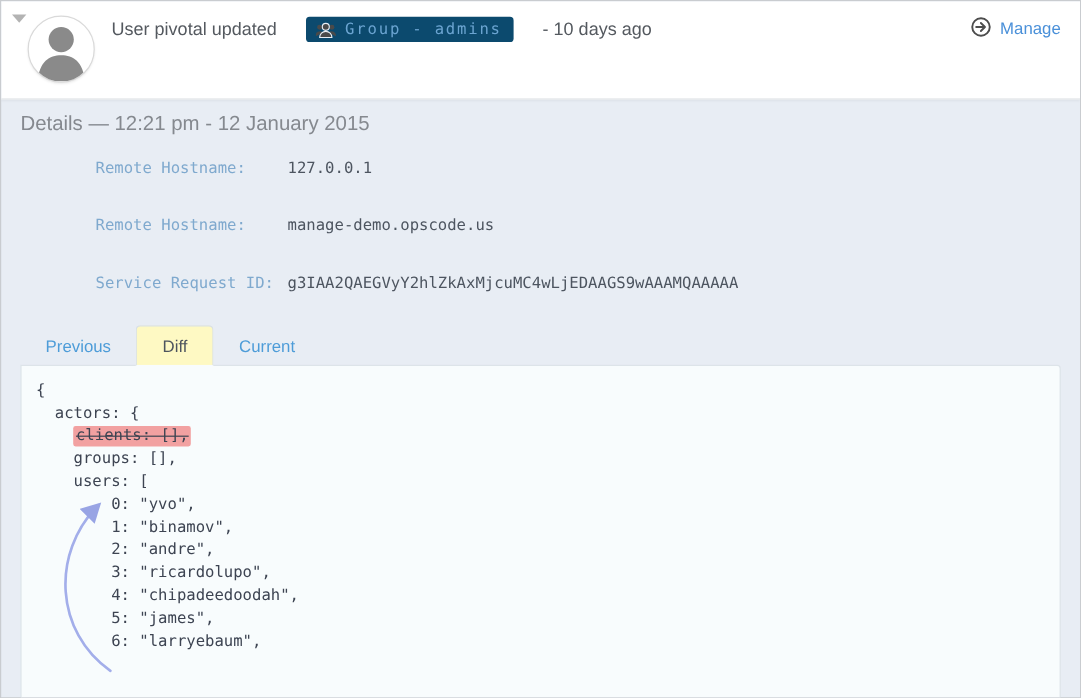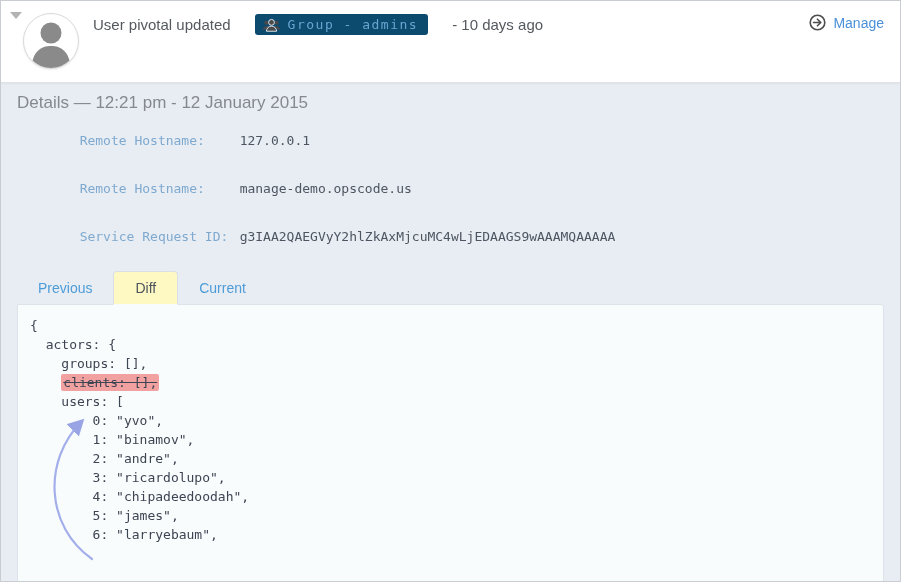--- a/index.html
+++ b/index.html
@@ -201,22 +201,22 @@
         <defs>
           <marker id="ah" markerWidth="9" markerHeight="9" refX="6" refY="4" orient="auto">
             <path d="M0,0 L7.5,4 L0,8 Z" fill="#8e9be2"></path>
           </marker>
         </defs>
         <path d="M74,254 C28,222 24,156 64,116" fill="none" stroke="#9aa6e8" stroke-width="2.2" stroke-linecap="round" marker-end="url(#ah)" opacity="0.9"></path>
       </svg>
 
       <div class="cl"><span>{</span></div>
       <div class="cl"><span>  actors: {</span></div>
+      <div class="cl"><span>    </span><span class="hl rm">clients: [],</span></div>
       <div class="cl"><span>    groups: [],</span></div>
-      <div class="cl"><span>    </span><span class="hl rm">clients: [],</span></div>
       <div class="cl"><span>    users: [</span></div>
       <div class="cl"><span>        0: "yvo",</span></div>
       <div class="cl"><span>        1: "binamov",</span></div>
       <div class="cl"><span>        2: "andre",</span></div>
       <div class="cl"><span>        3: "ricardolupo",</span></div>
       <div class="cl"><span>        4: "chipadeedoodah",</span></div>
       <div class="cl"><span>        5: "james",</span></div>
       <div class="cl"><span>        6: "larryebaum",</span></div>
 
     </div>

